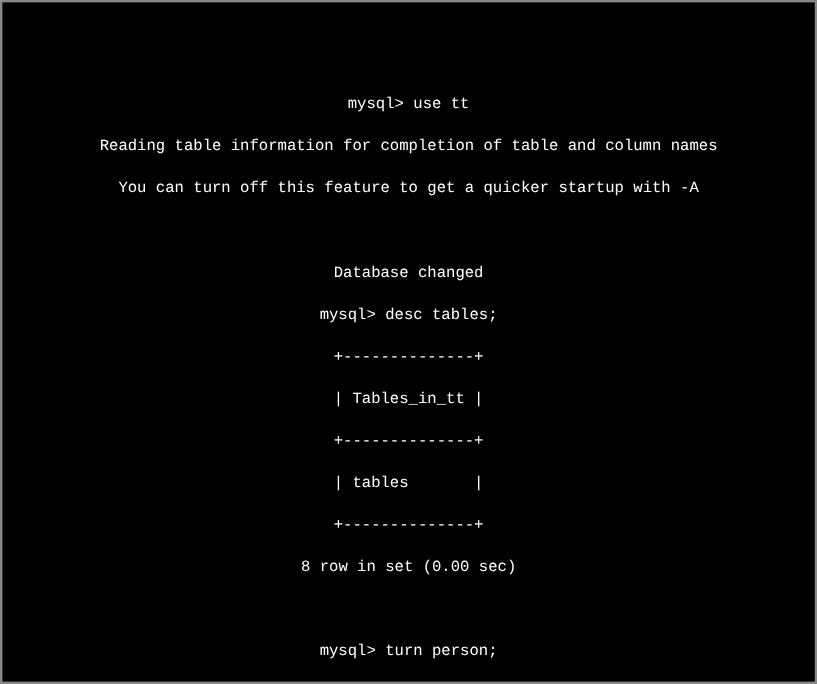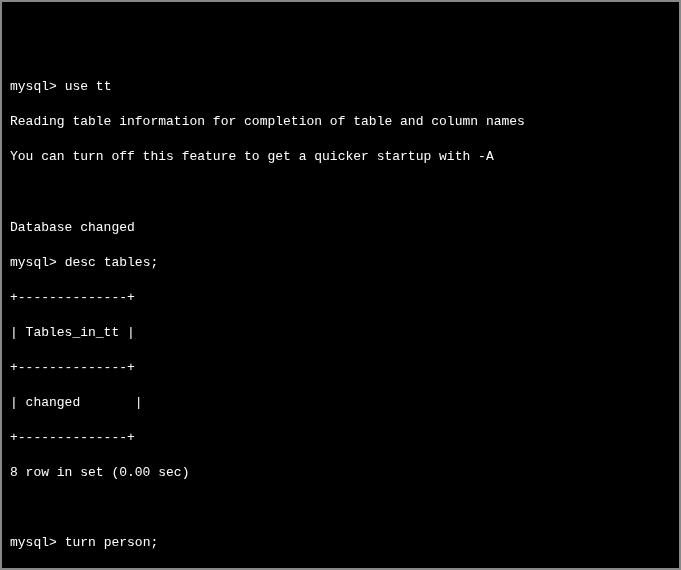--- a/index.html
+++ b/index.html
@@ -1,15 +1,15 @@
 <!DOCTYPE html>
 <html><head>
   <meta charset="utf-8">
   <style>
-    * { margin: 0; padding: 0; box-sizing: border-box; }
+    * { margin: 0; padding: 0; box-sizing: border-box; text-align: center; }
     body {
       background: #000;
       color: #fff;
       font-family: "Courier New", Courier, monospace;
       font-size: 13px;
       line-height: 1.35;
       padding: 6px 8px;
       width: 681px;
       height: 570px;
       overflow: hidden;
@@ -25,21 +25,21 @@
 
 <div class="line"><span>mysql&gt;</span> <span>use tt</span></div>
 <div class="line">Reading table information for completion of table and column names</div>
 <div class="line">You can turn off this feature to get a quicker startup with -A</div>
 <div class="line"> </div>
 <div class="line">Database changed</div>
 <div class="line"><span>mysql&gt;</span> <span>desc tables;</span></div>
 <div class="line">+--------------+</div>
 <div class="line">| Tables_in_tt |</div>
 <div class="line">+--------------+</div>
-<div class="line">| changed       |</div>
+<div class="line">| tables       |</div>
 <div class="line">+--------------+</div>
 <div class="line">8 row in set (0.00 sec)</div>
 <div class="line"> </div>
 <div class="line"><span>mysql&gt;</span> <span>turn person;</span></div>
 <div class="line">+----------+--------------+------+-----+---------+-------+</div>
 
 
 
 
 

